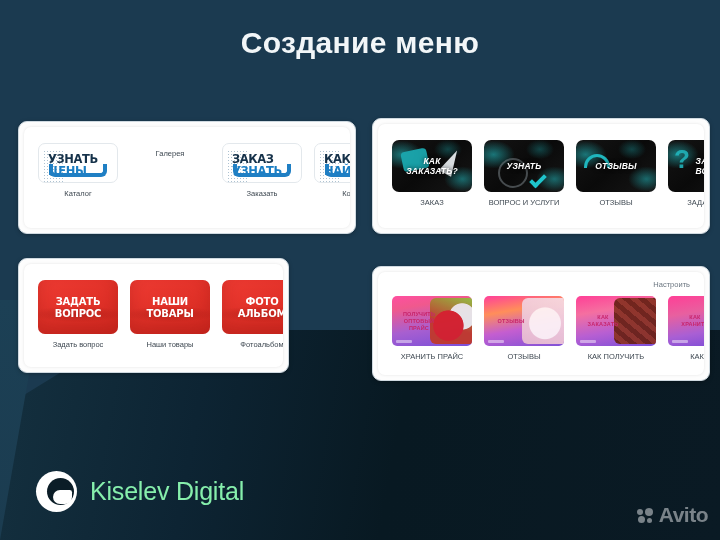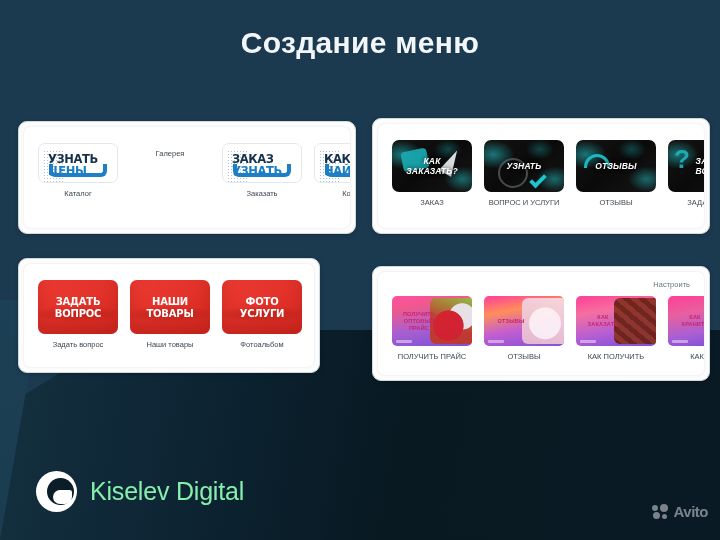--- a/index.html
+++ b/index.html
@@ -45,21 +45,21 @@
   }
   .panel-inner {
     position: absolute; inset: 5px;
     background: #ffffff;
     border-radius: 7px;
     box-shadow: 0 0 3px rgba(0,0,0,.10);
     overflow: hidden;
   }
   #panel-1 { left: 18px;  top: 121px; width: 338px; height: 113px; }
   #panel-2 { left: 372px; top: 118px; width: 338px; height: 116px; }
-  #panel-3 { left: 18px;  top: 258px; width: 302px; height: 115px; }
+  #panel-3 { left: 18px;  top: 258px; width: 271px; height: 115px; }
   #panel-4 { left: 372px; top: 258px; width: 338px; height: 115px; margin-top: 8px; }
 
   .row {
     position: absolute; left: 14px; top: 16px;
     display: flex; gap: 12px;
   }
 
   .tile { width: 80px; flex: 0 0 80px; }
   .tile-label {
     margin-top: 6px; text-align: center;
@@ -222,21 +222,21 @@
     opacity: .55;
   }
   .avito-dots { position: relative; width: 17px; height: 15px; }
   .avito-dots i {
     position: absolute; border-radius: 50%; background: #d6d9dd; display: block;
   }
   .avito-dots i:nth-child(1){ left:0;  top:1px;  width:6px;  height:6px; }
   .avito-dots i:nth-child(2){ left:8px; top:0;   width:8px;  height:8px; }
   .avito-dots i:nth-child(3){ left:1px; top:8px; width:7px;  height:7px; }
   .avito-dots i:nth-child(4){ left:10px;top:10px;width:5px;  height:5px; }
-  .avito-text { color: #d6d9dd; font-size: 15px; font-weight: bold; letter-spacing:-0.5px; }
+  .avito-text { color: #d6d9dd; font-size: 21px; font-weight: bold; letter-spacing:-0.5px; }
 </style>
 </head>
 <body>
 
 <div class="bg-wedge"></div>
 <div class="bg-wedge2"></div>
 
 <div class="page-title">Создание меню</div>
 
 <div class="panel" id="panel-1">
@@ -360,21 +360,21 @@
             <div>ТОВАРЫ</div>
           </div>
         </div>
         <div class="tile-label">Наши товары</div>
       </div>
 
       <div class="tile">
         <div class="t-red">
           <div class="txt">
             <div>ФОТО</div>
-            <div>УСЛУГИ</div>
+            <div>АЛЬБОМ</div>
           </div>
         </div>
         <div class="tile-label">Фотоальбом</div>
       </div>
 
       <div class="tile">
         <div class="t-red">
           <div class="txt">
             <div>НАШ</div>
             <div>СТАТ</div>
@@ -395,21 +395,21 @@
       <div class="tile">
         <div class="t-grad g1">
           <div class="food food-a"></div>
           <div class="txt">
             <div>ПОЛУЧИТЬ</div>
             <div>ОПТОВЫЙ</div>
             <div>ПРАЙС</div>
           </div>
           <div class="tagline"></div>
         </div>
-        <div class="tile-label">ПОЛУЧИТЬ ПРАЙС</div>
+        <div class="tile-label">ХРАНИТЬ ПРАЙС</div>
       </div>
 
       <div class="tile">
         <div class="t-grad g2">
           <div class="food food-b"></div>
           <div class="txt">
             <div>ОТЗЫВЫ</div>
           </div>
           <div class="tagline"></div>
         </div>

